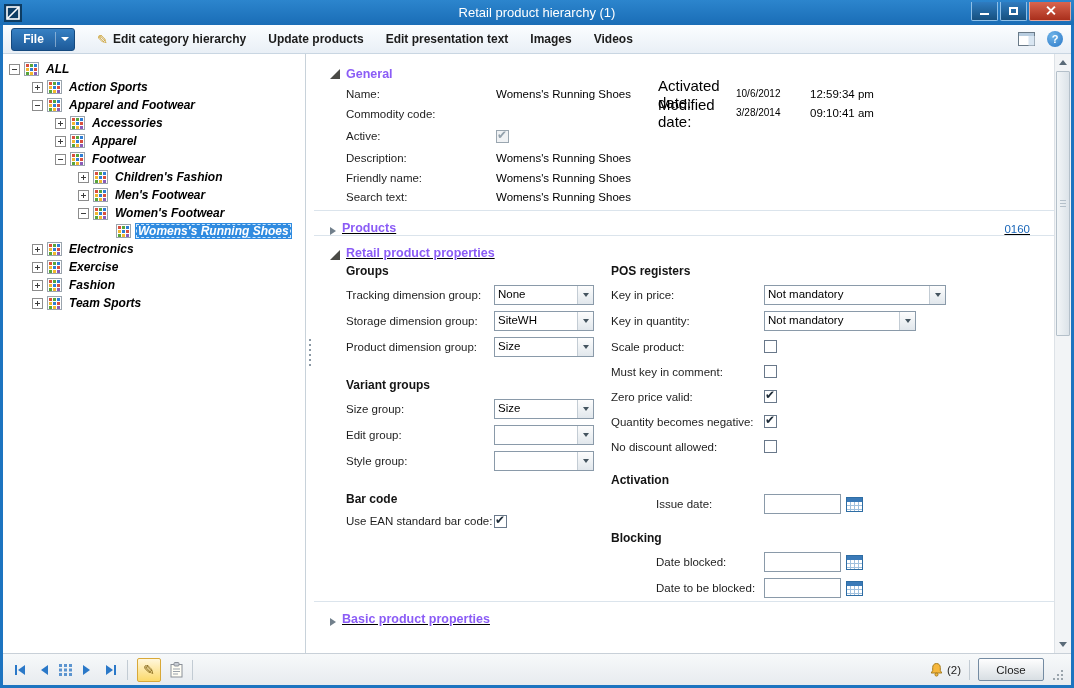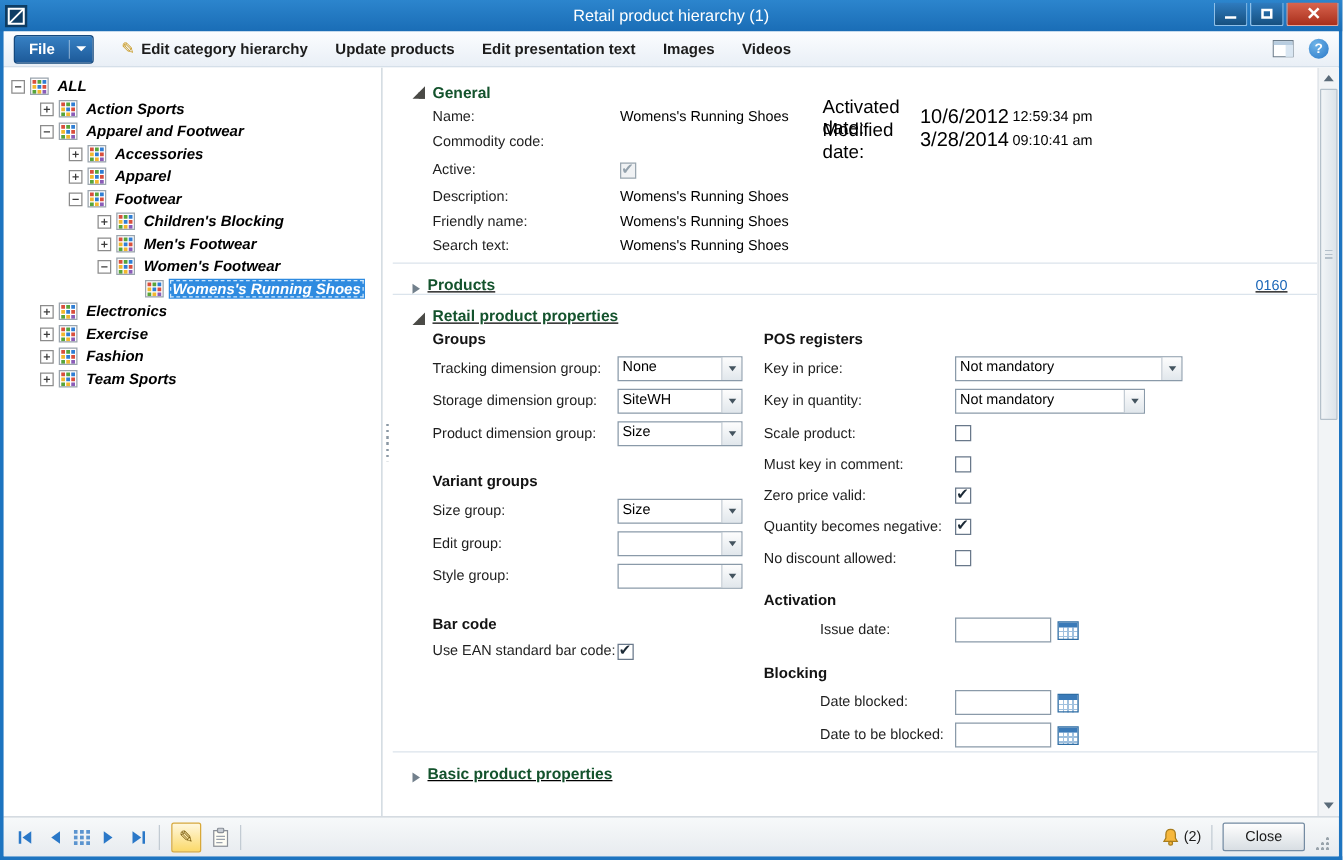--- a/index.html
+++ b/index.html
@@ -62,37 +62,37 @@
   
   .splitter { width:9px; flex:0 0 9px; border-left:1px solid #c8d2da; position:relative; }
   .splitter::after { content:""; position:absolute; top:50%; left:3px; width:2px; height:30px; transform:translateY(-50%);
                      background:repeating-linear-gradient(#8a98a4 0 2px,transparent 2px 5px); }
 
   
   .form-panel { flex:1; position:relative; padding-right:17px; overflow:hidden; }
   .form-content { height:100%; overflow:hidden; }
 
   .sec-head { display:flex; align-items:flex-end; height:25px; border-top:1px solid #dbe4ec; padding:0 24px 0 16px; cursor:pointer;text-decoration:underline; }
-  .sec-title { font-size:12.5px; font-weight:bold; color:#14532d; margin-left:6px; }
+  .sec-title { font-size:12.5px; font-weight:bold; color:#8b5cf6; margin-left:6px; }
   .arr-exp { width:0; height:0; border-left:5px solid transparent; border-top:5px solid transparent;
              border-right:5px solid #4a4a46; border-bottom:5px solid #4a4a46; }
   .arr-col { width:0; height:0; border-top:4px solid transparent; border-bottom:4px solid transparent; border-left:6px solid #72808c; }
 
   .sec-general { padding-top:9px; }
   .sec-general .head { display:flex; align-items:center; height:21px; padding-left:16px; cursor:pointer; }
   .fields { padding-left:32px; position:relative; margin-bottom:4px; }
   .frow { display:flex; align-items:center; }
   .h19{height:19px}.h20{height:20px}.h22{height:22px}.h24{height:24px}.h25{height:25px}.h26{height:26px}
   .lbl { font-size:11.5px; color:#1e1e1e; flex-shrink:0; white-space:nowrap; }
   .w150{width:150px}.w148{width:148px}.w153{width:153px}.w105{width:105px}
   .val { font-size:11.5px; color:#000; white-space:nowrap; }
   .dates { position:absolute; left:344px; top:0; }
   .drow { display:flex; align-items:center; height:19px; }
   .dlbl { width:78px; font-size:15px; }
-  .dval { width:74px; font-size:16px; }
+  .dval { width:74px; font-size:10px; }
   .dtime { font-size:11.5px; }
 
   .link { font-size:11.5px; color:#1a66b8; margin-left:auto; cursor:pointer; }
 
   .retail-body { display:flex; padding-left:32px; }
   .rcol-left { width:265px; flex:0 0 265px; }
   .rcol-right { flex:1; }
   .sub { font-weight:bold; font-size:12px; color:#141414; display:flex; align-items:flex-end; padding-bottom:4px; }
   .mt12 { margin-top:12px; } .mt8 { margin-top:8px; }
 
@@ -240,21 +240,21 @@
         <span class="tlabel">Apparel</span>
       </div>
       <div class="titem" style="padding-left:52px">
         <span class="exp"></span>
           <span class="cat"></span>
         <span class="tlabel">Footwear</span>
       </div>
       <div class="titem" style="padding-left:75px">
         <span class="exp plus"></span>
           <span class="cat"></span>
-        <span class="tlabel">Children's Blocking</span>
+        <span class="tlabel">Children's Fashion</span>
       </div>
       <div class="titem" style="padding-left:75px">
         <span class="exp plus"></span>
           <span class="cat"></span>
         <span class="tlabel">Men's Footwear</span>
       </div>
       <div class="titem" style="padding-left:75px">
         <span class="exp"></span>
           <span class="cat"></span>
         <span class="tlabel">Women's Footwear</span>

